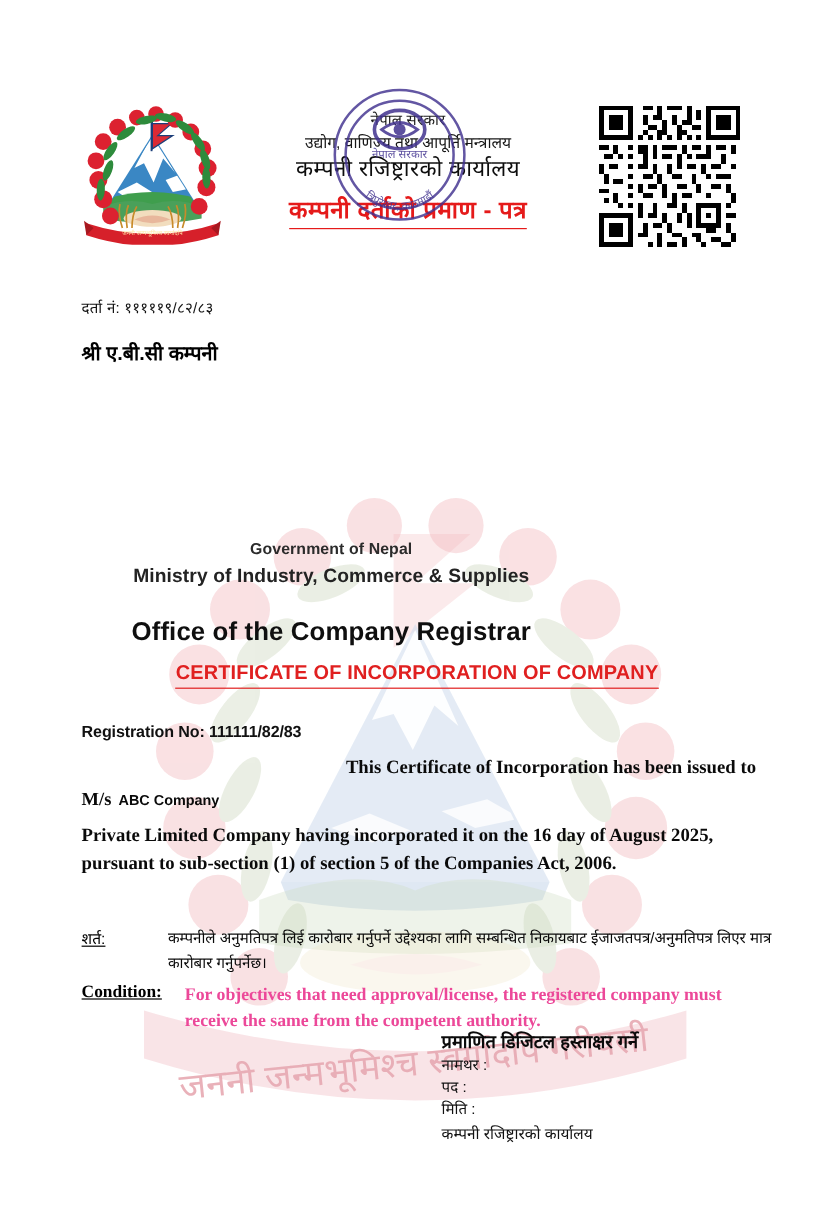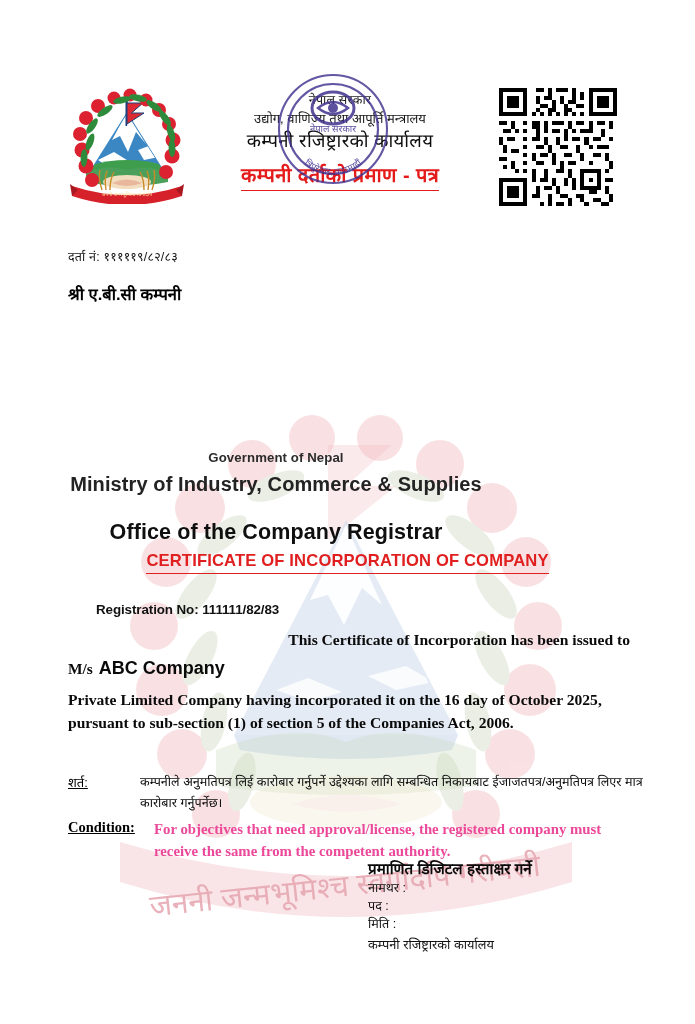--- a/index.html
+++ b/index.html
@@ -146,21 +146,21 @@
     z-index: 2;
   }
   .eng-gov {
     font-size: 13.2px;
     font-weight: bold;
     color: #2b2b2b;
     letter-spacing: .1px;
     line-height: 1.55;
   }
   .eng-min {
-    font-size: 20px;
+    font-size: 16px;
     font-weight: bold;
     color: #232323;
     letter-spacing: .1px;
     line-height: 1.6;
   }
   .eng-office {
     font-size: 21.5px;
     font-weight: bold;
     color: #0f0f0f;
     letter-spacing: .1px;
@@ -193,40 +193,39 @@
     width: 570px;
     z-index: 2;
     font-family: "Liberation Serif", serif;
   }
   .eng-regno {
     font-size: 13.4px;
     font-weight: bold;
     color: #111;
     font-family: "Liberation Sans", sans-serif;
     letter-spacing: -.1px;
-    margin-left: 28px;
   }
   .eng-issued {
     margin-top: 14px;
     font-size: 15.6px;
     font-weight: bold;
     color: #0a0a0a;
     text-align: right;
     padding-right: 8px;
   }
   .eng-ms {
     margin-top: 9px;
     font-size: 15.4px;
     font-weight: bold;
     color: #0a0a0a;
   }
   .eng-ms .ms-label { font-family: "Liberation Serif", serif; }
   .eng-ms .ms-name {
     font-family: "Liberation Sans", sans-serif;
-    font-size: 18px;
+    font-size: 12px;
     margin-left: 6px;
   }
   .eng-para {
     margin-top: 9px;
     font-size: 15.6px;
     font-weight: bold;
     color: #0a0a0a;
     line-height: 1.5;
     width: 550px;
   }
@@ -656,21 +655,21 @@
   <div class="eng-title-wrap">
     <span class="eng-title">CERTIFICATE OF INCORPORATION OF COMPANY</span>
   </div>
 
   <div class="eng-body">
     <div class="eng-regno">Registration No: 111111/82/83</div>
     <div class="eng-issued">This Certificate of Incorporation has been issued to</div>
     <div class="eng-ms">
       <span class="ms-label">M/s</span><span class="ms-name">ABC Company</span>
     </div>
-    <div class="eng-para">Private Limited Company having incorporated it on the 16 day of October 2025, pursuant to sub-section (1) of section 5 of the Companies Act, 2006.</div>
+    <div class="eng-para">Private Limited Company having incorporated it on the 16 day of August 2025, pursuant to sub-section (1) of section 5 of the Companies Act, 2006.</div>
   </div>
 
   <div class="cond-np">
     <div class="cond-np-label">शर्त:</div>
     <div class="cond-np-text">कम्पनीले अनुमतिपत्र लिई कारोबार गर्नुपर्ने उद्देश्यका लागि सम्बन्धित निकायबाट ईजाजतपत्र/अनुमतिपत्र लिएर मात्र कारोबार गर्नुपर्नेछ।</div>
   </div>
 
   <div class="cond-en">
     <div class="cond-en-label">Condition:</div>
     <div class="cond-en-text">For objectives that need approval/license, the registered company must receive the same from the competent authority.</div>

